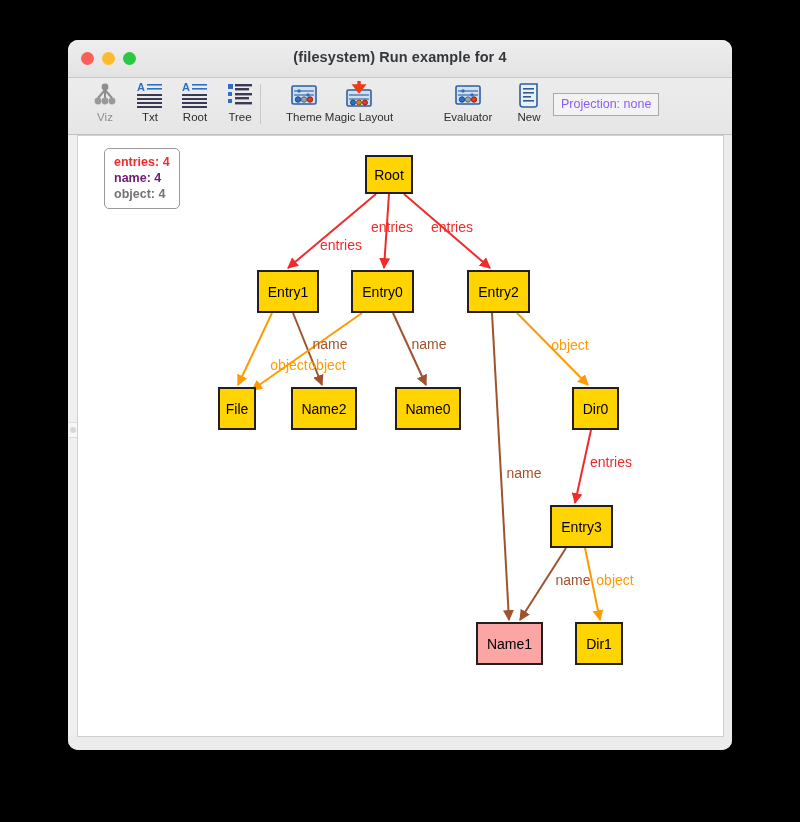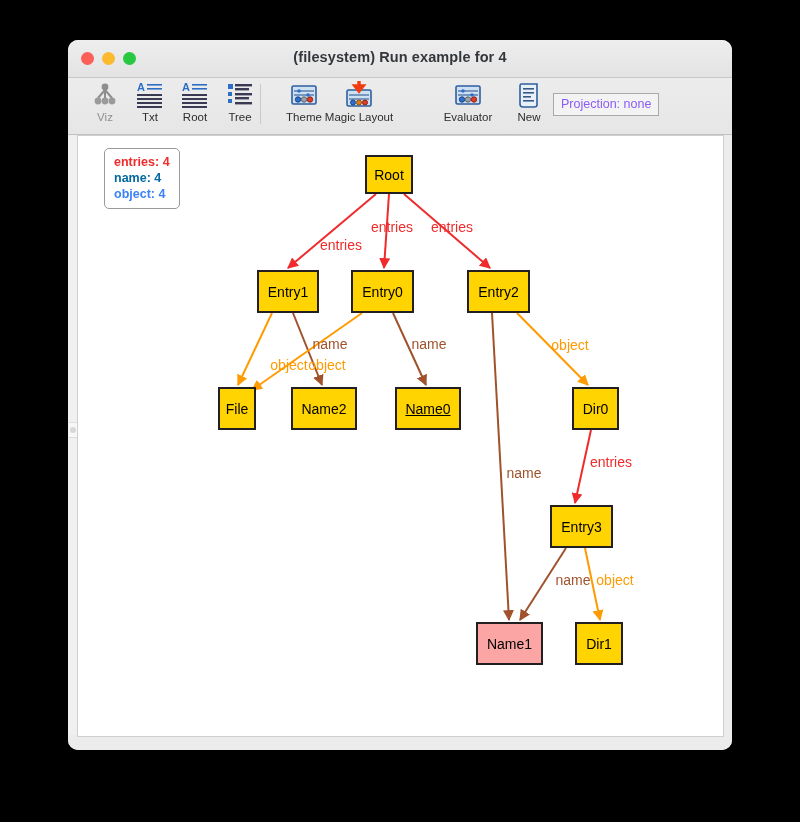--- a/index.html
+++ b/index.html
@@ -365,31 +365,31 @@
         <line x1="492" y1="313" x2="509" y2="620" stroke="#a0522d" stroke-width="2" marker-end="url(#arw-a0522d)"></line>
         <line x1="517" y1="313" x2="588" y2="385" stroke="#ff9a00" stroke-width="2" marker-end="url(#arw-ff9a00)"></line>
         <line x1="591" y1="430" x2="575" y2="503" stroke="#ef2b2b" stroke-width="2" marker-end="url(#arw-ef2b2b)"></line>
         <line x1="566" y1="548" x2="520" y2="620" stroke="#a0522d" stroke-width="2" marker-end="url(#arw-a0522d)"></line>
         <line x1="585" y1="548" x2="600" y2="620" stroke="#ff9a00" stroke-width="2" marker-end="url(#arw-ff9a00)"></line>
       </g>
   </svg>
 
   <div id="legend">
       <div class="legend-row" style="color: rgb(239, 43, 43);">entries: 4</div>
-      <div class="legend-row" style="color: #0369a1;">name: 4</div>
-      <div class="legend-row" style="color: #3b82f6;">object: 4</div>
+      <div class="legend-row" style="color: #701a75;">name: 4</div>
+      <div class="legend-row" style="color: #737373;">object: 4</div>
     </div>
   <div id="nodes-layer">
       <div class="node" style="left: 365px; top: 155px; width: 48px; height: 39px; background: rgb(255, 212, 0); border-color: rgb(35, 31, 32);">Root</div>
       <div class="node" style="left: 257px; top: 270px; width: 62px; height: 43px; background: rgb(255, 212, 0); border-color: rgb(35, 31, 32);">Entry1</div>
       <div class="node" style="left: 351px; top: 270px; width: 63px; height: 43px; background: rgb(255, 212, 0); border-color: rgb(35, 31, 32);">Entry0</div>
       <div class="node" style="left: 467px; top: 270px; width: 63px; height: 43px; background: rgb(255, 212, 0); border-color: rgb(35, 31, 32);">Entry2</div>
       <div class="node" style="left: 218px; top: 387px; width: 38px; height: 43px; background: rgb(255, 212, 0); border-color: rgb(35, 31, 32);">File</div>
       <div class="node" style="left: 291px; top: 387px; width: 66px; height: 43px; background: rgb(255, 212, 0); border-color: rgb(35, 31, 32);">Name2</div>
-      <div class="node" style="left: 395px; top: 387px; width: 66px; height: 43px; background: rgb(255, 212, 0); border-color: rgb(35, 31, 32); text-decoration: underline;">Name0</div>
+      <div class="node" style="left: 395px; top: 387px; width: 66px; height: 43px; background: rgb(255, 212, 0); border-color: rgb(35, 31, 32);">Name0</div>
       <div class="node" style="left: 572px; top: 387px; width: 47px; height: 43px; background: rgb(255, 212, 0); border-color: rgb(35, 31, 32);">Dir0</div>
       <div class="node" style="left: 550px; top: 505px; width: 63px; height: 43px; background: rgb(255, 212, 0); border-color: rgb(35, 31, 32);">Entry3</div>
       <div class="node" style="left: 476px; top: 622px; width: 67px; height: 43px; background: #fca5a5; border-color: rgb(35, 31, 32);">Name1</div>
       <div class="node" style="left: 575px; top: 622px; width: 48px; height: 43px; background: rgb(255, 212, 0); border-color: rgb(35, 31, 32);">Dir1</div>
     </div>
   <div id="edge-labels-layer">
       <div class="edge-label" style="left: 341px; top: 245px; color: rgb(239, 43, 43);">entries</div>
       <div class="edge-label" style="left: 392px; top: 227px; color: rgb(239, 43, 43);">entries</div>
       <div class="edge-label" style="left: 452px; top: 227px; color: rgb(239, 43, 43);">entries</div>
       <div class="edge-label" style="left: 289px; top: 365px; color: rgb(255, 154, 0);">object</div>

